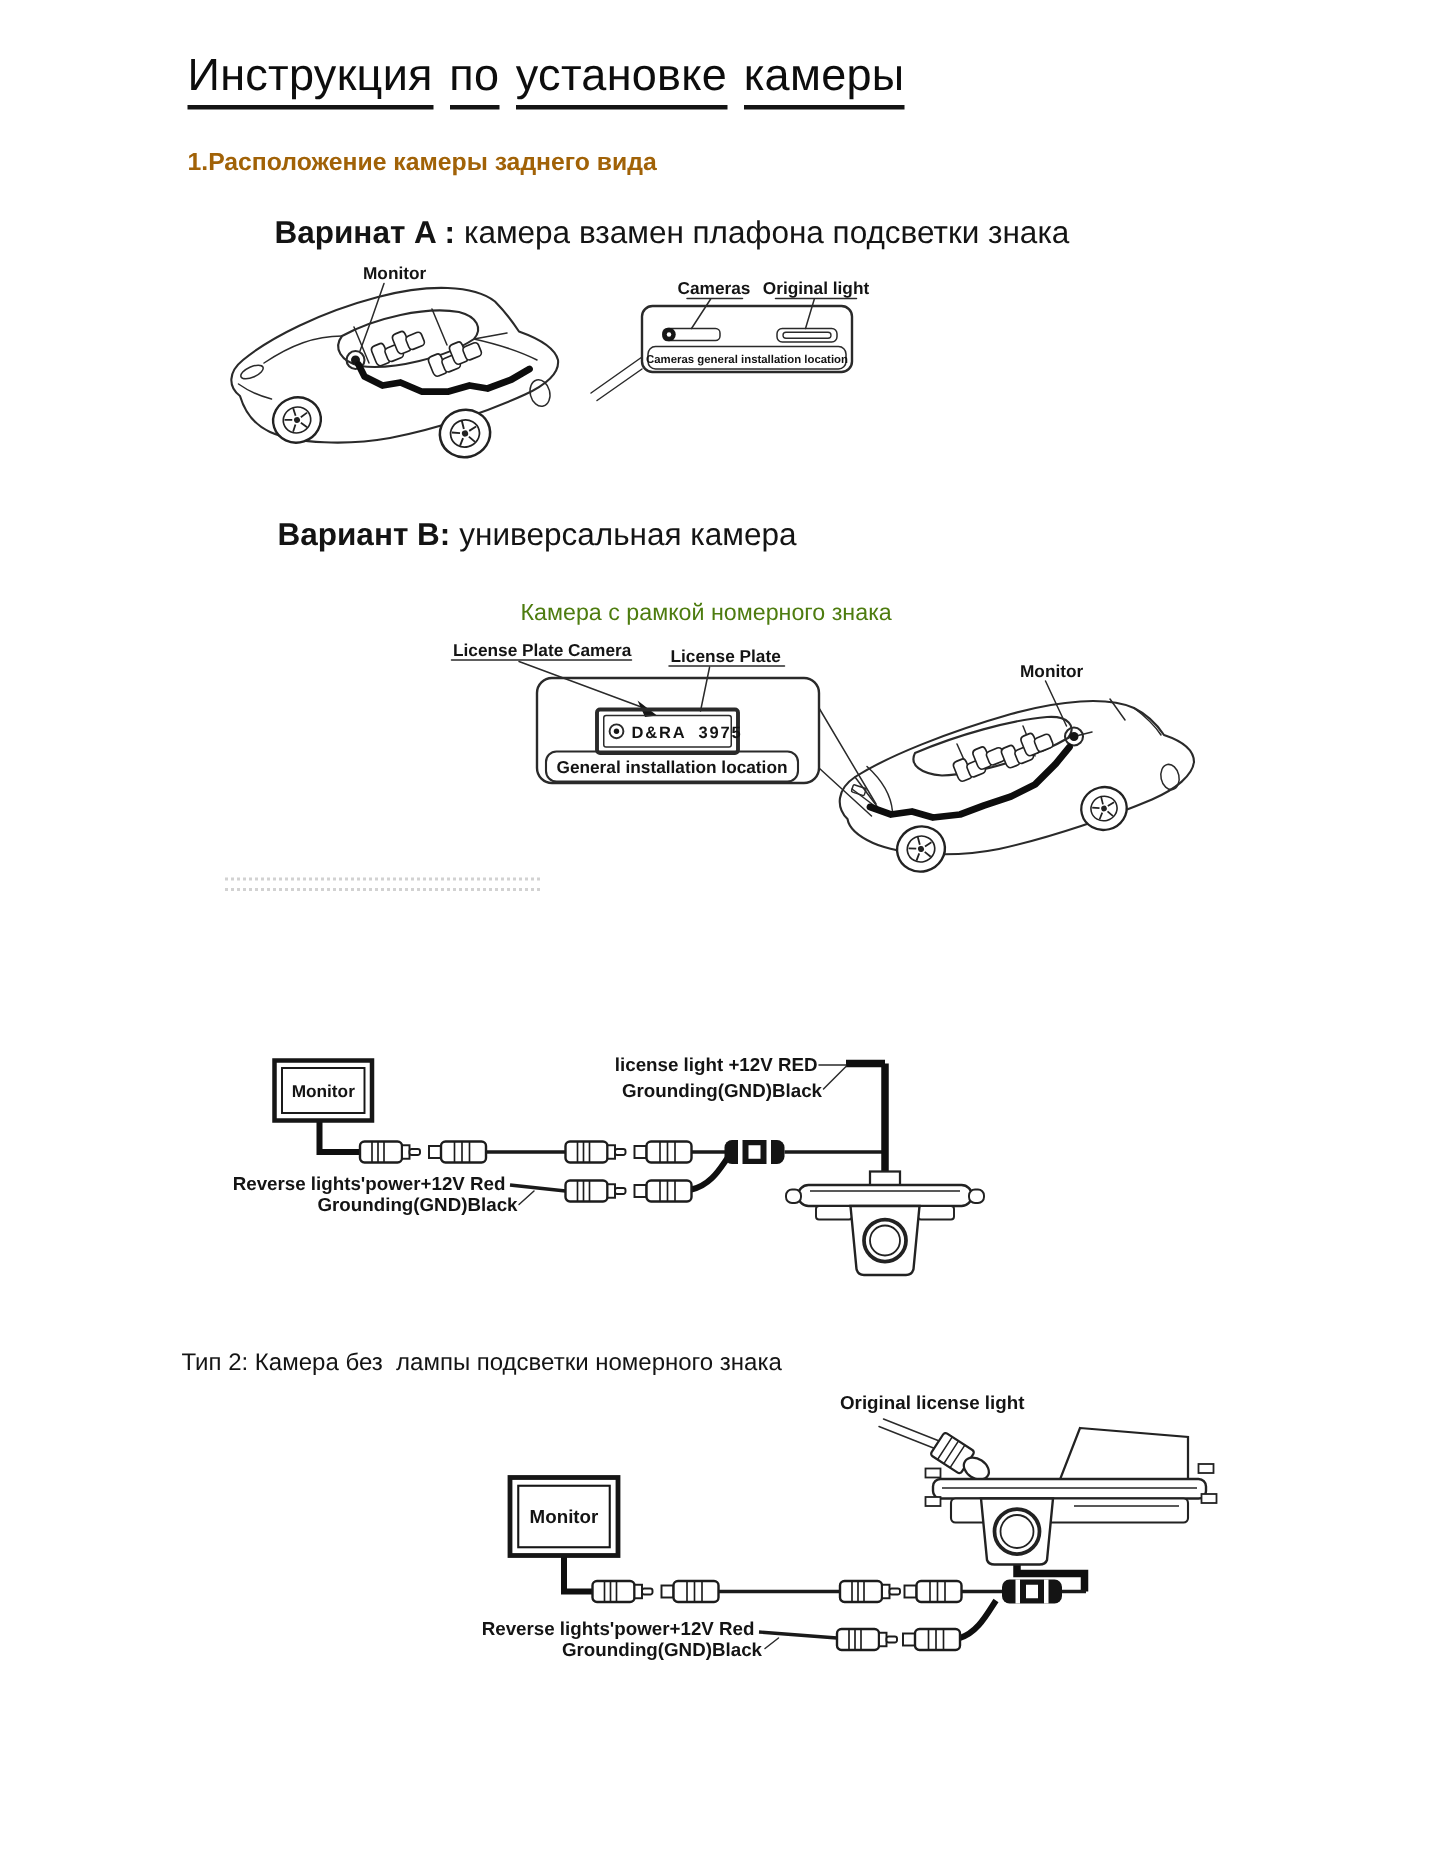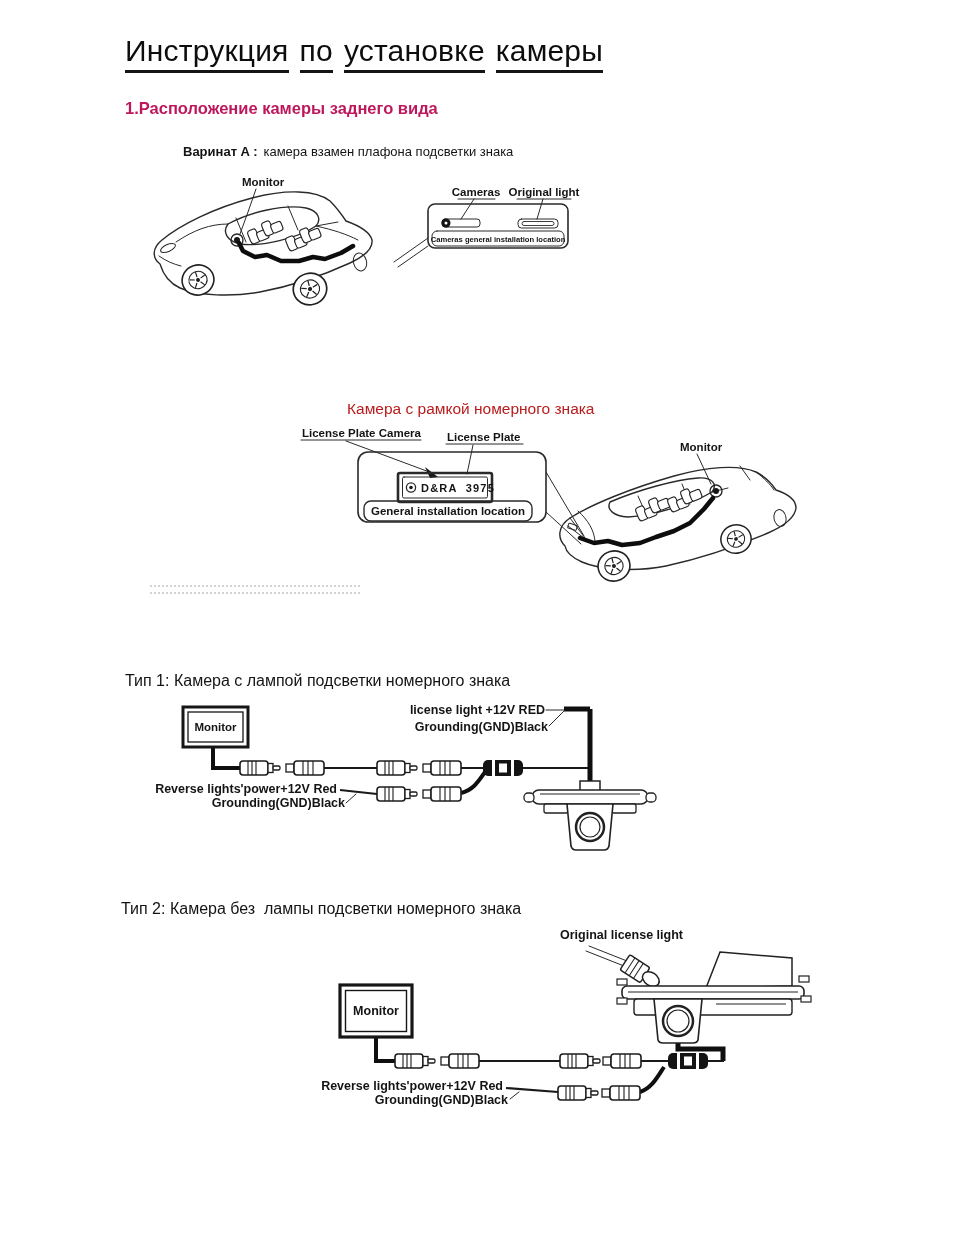--- a/index.html
+++ b/index.html
@@ -2,24 +2,24 @@
 <html><head>
 <meta charset="utf-8">
 <style>
   html,body { margin:0; padding:0; background:#ffffff; }
   .page {
     position:relative; width:960px; height:1197px; background:#fff;
     font-family:"Liberation Sans","DejaVu Sans",sans-serif; color:#111; overflow:hidden;
   }
   .title { position:absolute; left:125px; top:34px; font-size:30px; letter-spacing:.2px; color:#0d0d0d; }
   .tw { display:inline-block; border-bottom:3px solid #141414; padding-bottom:2px; margin-right:11px; }
-  .h { position:absolute; font-size:16.5px; font-weight:bold; color:#be185d; }
-  .line { position:absolute; font-size:13px; color:#141414; }
+  .h { position:absolute; font-size:16.5px; font-weight:bold; color:#a16207; }
+  .line { position:absolute; font-size:21px; color:#141414; }
   .line b { margin-right:6px; }
-  .cap { position:absolute; font-size:15.5px; color:#b91c1c; }
+  .cap { position:absolute; font-size:15.5px; color:#4d7c0f; }
   .pre { white-space:pre-wrap; }
   .ghost { position:absolute; width:210px; }
   .ghost i { display:block; border-top:2px dotted #d2d2d2; margin-bottom:5px; }
   svg.diag { position:absolute; overflow:visible; }
   svg text { font-family:"Liberation Sans","DejaVu Sans",sans-serif; fill:#141414; }
   .lbl  { font-size:11.5px; font-weight:bold; }
   .lbl2 { font-size:12.5px; font-weight:bold; }
   .tiny { font-size:7.6px;  font-weight:bold; }
   .plate-num { font-size:11px; font-weight:bold; letter-spacing:1.2px; }
   .ln   { fill:none; stroke:#2a2a2a; stroke-width:1.4; stroke-linecap:round; stroke-linejoin:round; }
@@ -108,20 +108,23 @@
       <circle cx="306" cy="55" r="1.5" fill="#fff"></circle>
       <rect x="378" y="51" width="40" height="9" rx="3.5" class="ln thin"></rect>
       <rect x="382" y="53.5" width="32" height="4" rx="2" class="ln" style="stroke-width:.9"></rect>
       <text x="336" y="28" text-anchor="middle" class="lbl">Cameras</text>
       <path class="ln thin" d="M318,31 L355,31 M334,31 L321,51"></path>
       <text x="404" y="28" text-anchor="middle" class="lbl">Original light</text>
       <path class="ln thin" d="M377,31 L431,31 M403,31 L397,51"></path>
     </g>
   </svg>
 
+  <div class="line" style="left:185px;top:345px">
+    <b>Вариант B:</b><span>универсальная камера</span>
+  </div>
 
   <div class="cap" style="left:347px;top:400px">Камера с рамкой номерного знака</div>
 
   <svg class="diag" style="left:140px;top:420px" width="680" height="185" viewBox="0 0 680 185">
     <text x="162" y="17" class="lbl">License Plate Camera</text>
     <path class="ln thin" d="M161,20 L281,20"></path>
     <path class="ln thin" d="M206,21 L292,53"></path>
     <path d="M298,57 L285,47 L290,58 Z" fill="#161616"></path>
     <text x="307" y="21" class="lbl">License Plate</text>
     <path class="ln thin" d="M306,24 L383,24 M333,25 L327,54"></path>
@@ -159,21 +162,20 @@
       <path class="cable" d="M440,118 L454,123 L468,121 L482,125 L500,123 L516,117 L534,111 L550,103 L564,89 L573,78"></path>
     </g>
   </svg>
 
   <div class="ghost" style="left:150px;top:585px">
       <i></i>
       <i></i>
     </div>
 
 
-  <div class="line" style="left:125px;top:672px;font-size:16px">Тип 1: Камера с лампой подсветки номерного знака</div>
 
   <svg class="diag" style="left:140px;top:693px" width="560" height="170" viewBox="0 0 560 170">
     <path class="wire4" d="M73,54 L73,75 L102,75"></path>
     <path class="wire2" d="M184,75 L237,75 M321,75 L345,75"></path>
     <path class="wire2" d="M383,75 L450,75"></path>
     <path class="wire5" d="M424,16 L450,16 M450,16 L450,90"></path>
     <path class="ln thin" d="M406,17 L424,17 M409,33 L424,18"></path>
     <path class="wire2" d="M200,97 L237,101"></path>
     <path class="ln thin" d="M206,110 L216,101"></path>
     <path class="wire4" d="M321,100 C334,97 340,86 345,79"></path>

